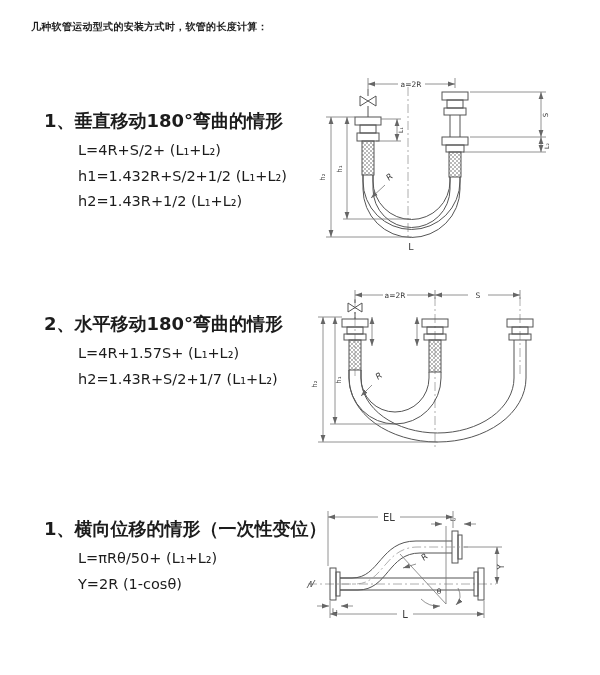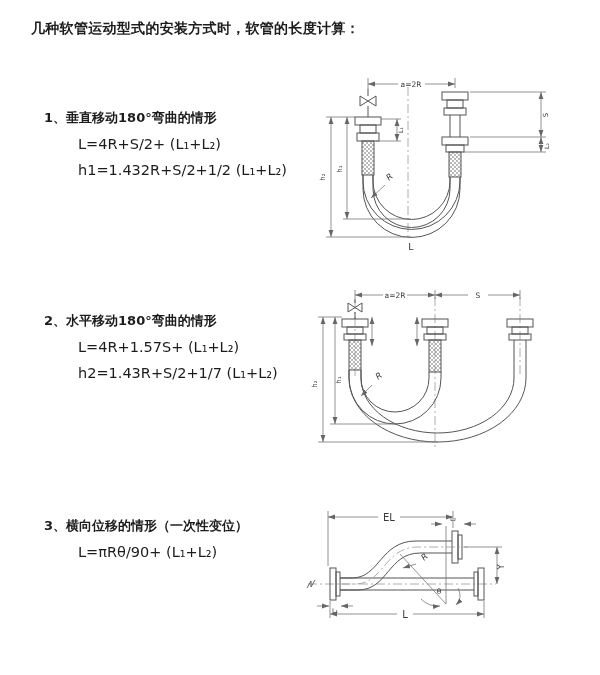--- a/index.html
+++ b/index.html
@@ -3,24 +3,24 @@
 <meta charset="utf-8">
 <style>
   html,body{margin:0;padding:0}
   body{
     width:600px;height:675px;position:relative;overflow:hidden;
     background:#ffffff;color:#1c1c1c;
     font-family:"DejaVu Sans","Liberation Sans",sans-serif;
   }
   .title{
     position:absolute;left:31px;top:20px;
-    font-size:14px;font-weight:700;letter-spacing:.3px;white-space:nowrap;
+    font-size:10px;font-weight:700;letter-spacing:.3px;white-space:nowrap;
   }
   .sec{position:absolute;left:44px;white-space:nowrap}
-  .sec .heading{font-size:13px;font-weight:700}
+  .sec .heading{font-size:18px;font-weight:700}
   .sec .formulas{margin:5px 0 0 34px;font-size:14.5px;font-weight:400;line-height:25.5px}
   #sec1{top:109px}
   #sec2{top:312px}
   #sec3{top:517px}
   .diag{position:absolute}
   #d1{left:313px;top:69px}
   #d2{left:308px;top:284px}
   #d3{left:300px;top:504px}
   svg{display:block}
   svg text{font-family:"DejaVu Sans","Liberation Sans",sans-serif;fill:#3a3a3a}
@@ -29,20 +29,21 @@
 </head>
 <body>
 
 <div class="title">几种软管运动型式的安装方式时，软管的长度计算：</div>
 
 <div class="sec" id="sec1">
   <div class="heading">1、垂直移动180°弯曲的情形</div>
   <div class="formulas">
     <div>L=4R+S/2+ (L₁+L₂)</div>
     <div>h1=1.432R+S/2+1/2 (L₁+L₂)</div>
+    <div>h2=1.43R+1/2 (L₁+L₂)</div>
   </div>
 </div>
 
 <svg id="d1" class="diag" width="285" height="192" viewBox="0 0 285 192">
   <defs>
     <marker id="ar1" orient="auto-start-reverse" markerUnits="userSpaceOnUse" markerWidth="8" markerHeight="6" refX="7" refY="3">
       <path d="M0,0.6 L7,3 L0,5.4 Z" fill="#666"></path>
     </marker>
     <pattern id="hat1" width="4" height="4" patternUnits="userSpaceOnUse">
       <path d="M0,4 L4,0 M0,0 L4,4" stroke="#8a8a8a" stroke-width="0.6"></path>
@@ -209,23 +210,24 @@
     <path d="M22,140 H88"></path>
     <path d="M27,33 V140" marker-start="url(#ar2)" marker-end="url(#ar2)"></path>
   </g>
   <text x="33" y="96" transform="rotate(-90 33 96)" text-anchor="middle" font-size="7">h₁</text>
 
   <path d="M64,101 L53,112" stroke="#777" stroke-width="0.8" fill="none" marker-end="url(#ar2)"></path>
   <text x="70" y="96" class="rlabel" transform="rotate(-35 70 96)" font-size="8.5">R</text>
 </svg>
 
 <div class="sec" id="sec3">
-  <div class="heading">3、横向位移的情形（一次性变位）</div>
+  <div class="heading">1、横向位移的情形（一次性变位）</div>
   <div class="formulas">
-    <div>L=πRθ/90+ (L₁+L₂)</div>
+    <div>L=πRθ/50+ (L₁+L₂)</div>
+    <div>Y=2R (1-cosθ)</div>
   </div>
 </div>
 
 <svg id="d3" class="diag" width="300" height="148" viewBox="0 0 300 148">
   <defs>
     <marker id="ar3" orient="auto-start-reverse" markerUnits="userSpaceOnUse" markerWidth="8" markerHeight="6" refX="7" refY="3">
       <path d="M0,0.6 L7,3 L0,5.4 Z" fill="#666"></path>
     </marker>
   </defs>
 

